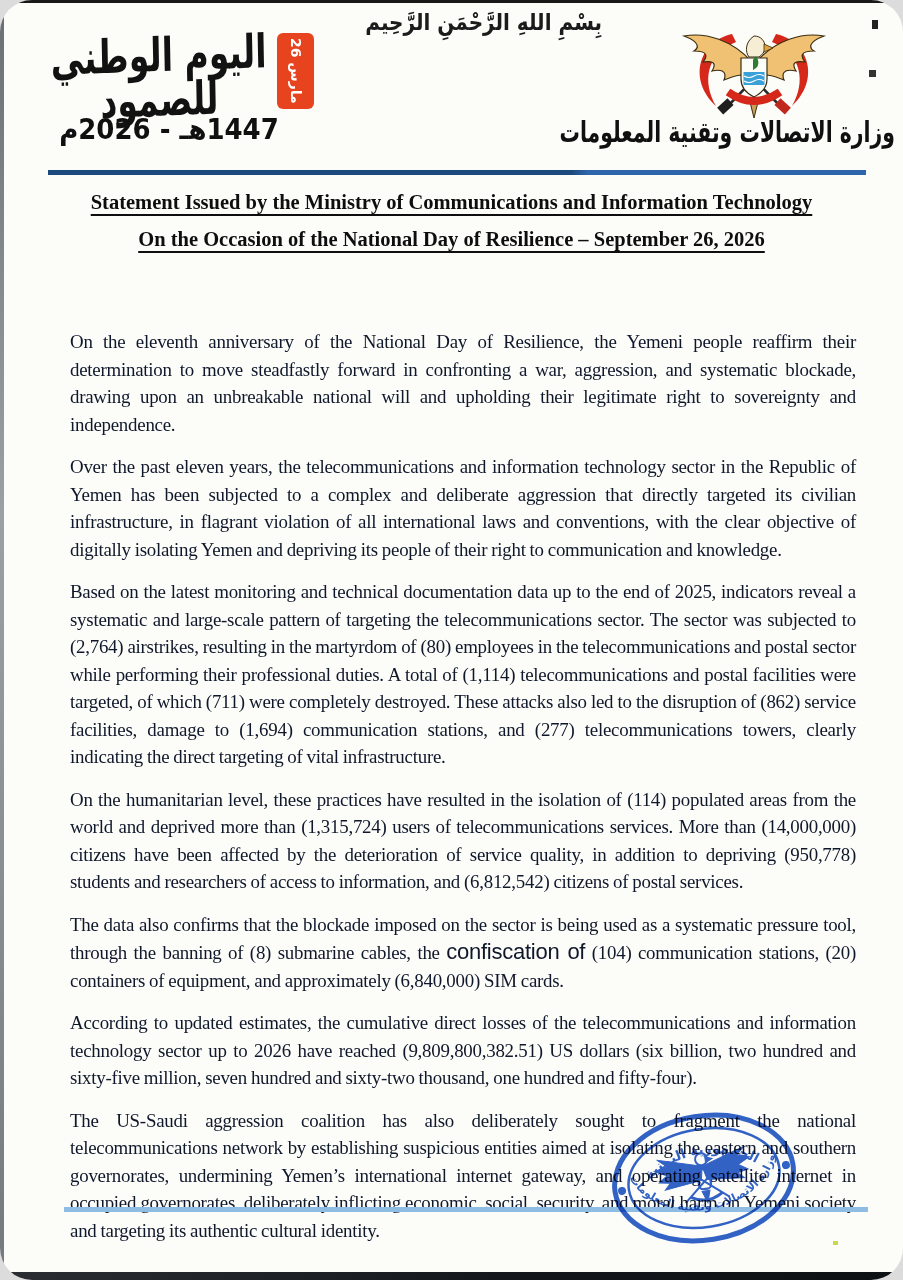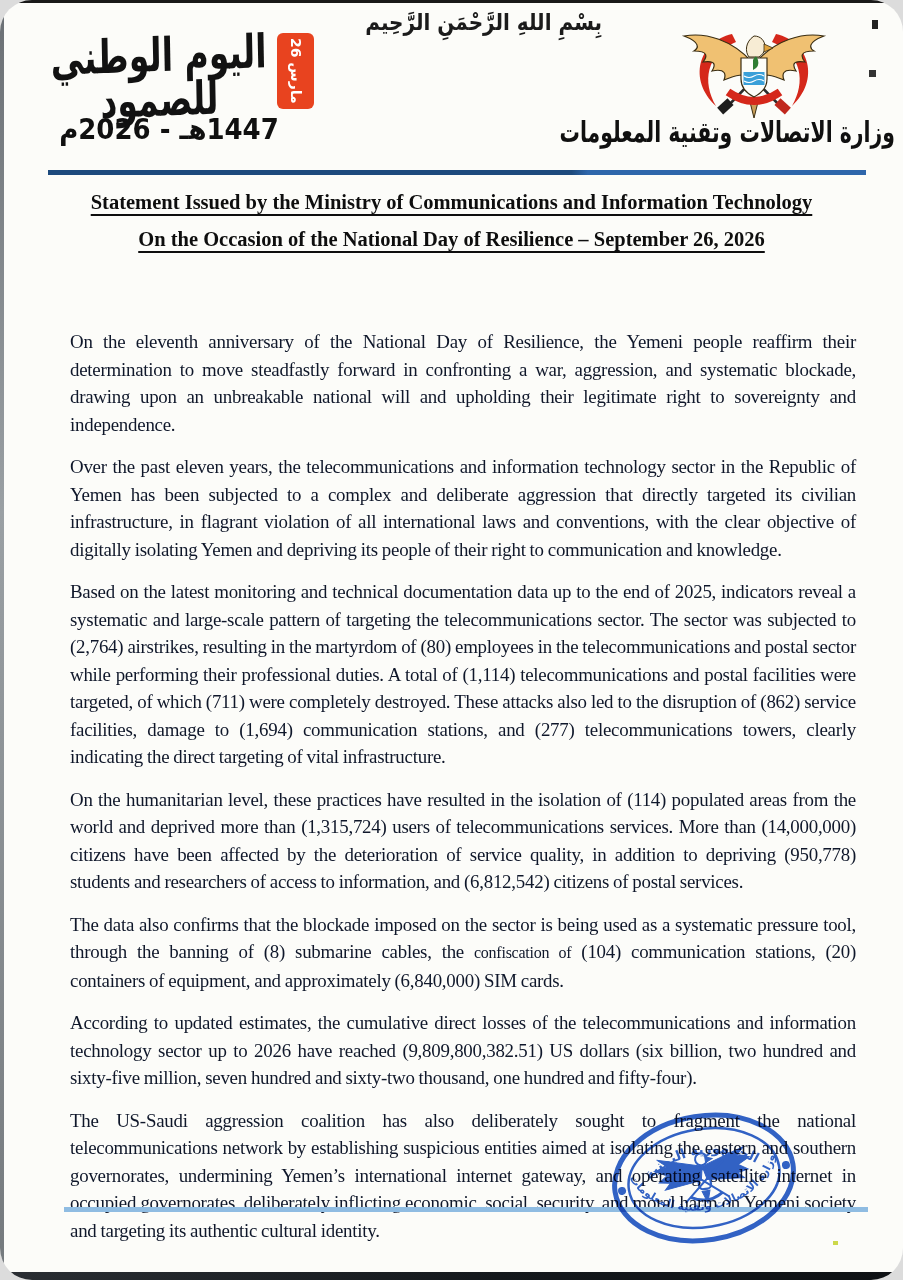--- a/index.html
+++ b/index.html
@@ -43,21 +43,21 @@
          font-size:20.5px;color:#0e0e0e;}
   .title .line{display:inline-block;text-decoration:underline;text-decoration-thickness:2px;
                text-underline-offset:5px;}
   .title .l1{margin-bottom:14px;}
 
   
   .body-text{position:absolute;top:295px;left:70px;width:786px;font-size:18.9px;
              line-height:27.5px;text-align:justify;letter-spacing:-0.25px;word-spacing:-0.5px;
              color:#0f172a;margin-top:33px;}
   .body-text p{margin:0 0 15px 0;}
-  .sans{font-family:Liberation Serif, serif;font-size:16px;}
+  .sans{font-family:Liberation Sans, sans-serif;font-size:22px;}
 
   
   .footer-rule{position:absolute;top:1207px;left:64px;width:804px;height:5px;background:#8fbce2;}
   .stamp{position:absolute;top:1102px;left:604px;width:200px;height:152px;
          transform:rotate(-9deg);mix-blend-mode:multiply;opacity:.93;}
   .stamp svg{width:100%;height:100%;}
 </style>
 </head>
 <body>
 

